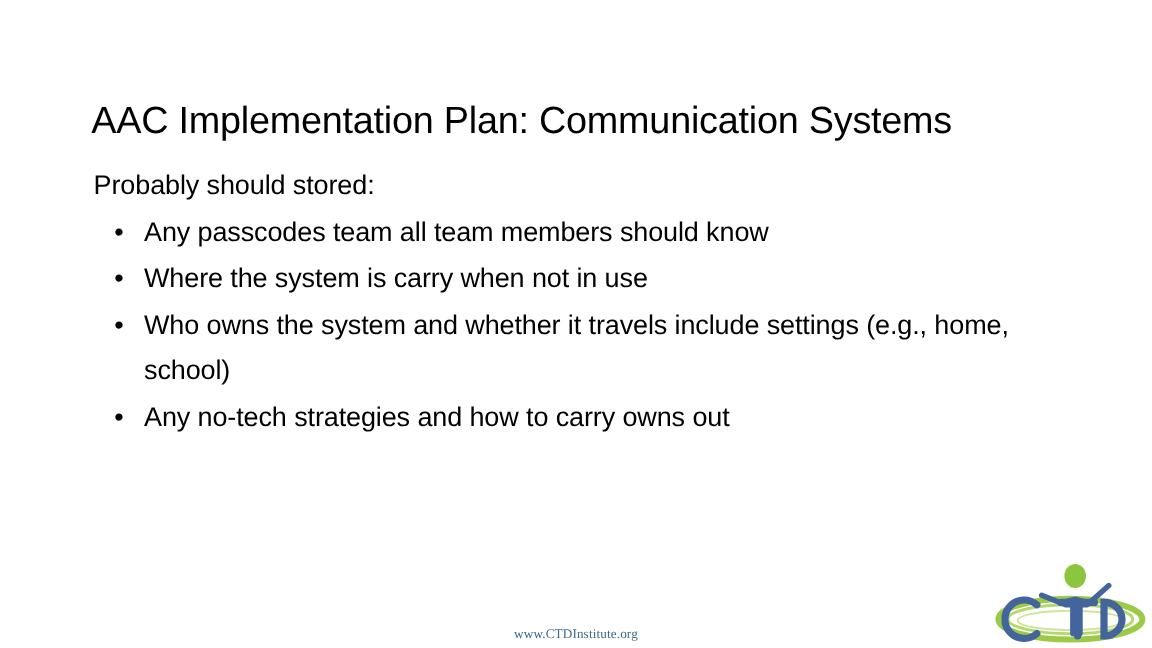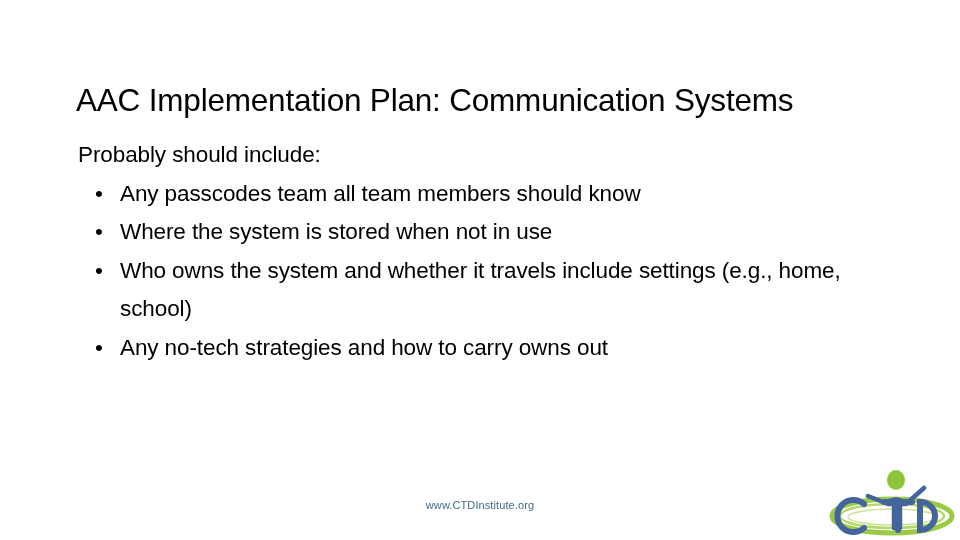--- a/index.html
+++ b/index.html
@@ -66,27 +66,28 @@
     font-size: 22.5px;
     line-height: 38.5px;
     color: #000000;
   }
   .bullet-text {
     display: block;
   }
   .footer-url {
     position: absolute;
     left: 0;
-    top: 498px;
+    top: 522px;
     width: 960px;
     text-align: center;
     font-size: 11px;
     line-height: 14px;
     color: #3f6b8a;
     letter-spacing: 0.1px;
+    font-family: Liberation Serif, serif;
   }
   .logo {
     position: absolute;
     left: 828px;
     top: 466px;
     width: 128px;
     height: 72px;
   }
   .logo svg {
     display: block;
@@ -94,30 +95,30 @@
 </style>
 </head>
 <body>
 
 <div class="slide">
 
   <h1 class="slide-title">AAC Implementation Plan: Communication Systems</h1>
 
   <div class="body-block">
 
-    <p class="intro-line">Probably should include:</p>
+    <p class="intro-line">Probably should stored:</p>
 
     <ul class="bullets">
       <li>
         <span class="dot">•</span>
         <span class="bullet-text">Any passcodes team all team members should know</span>
       </li>
       <li>
         <span class="dot">•</span>
-        <span class="bullet-text">Where the system is stored when not in use</span>
+        <span class="bullet-text">Where the system is carry when not in use</span>
       </li>
       <li>
         <span class="dot">•</span>
         <span class="bullet-text">Who owns the system and whether it travels include settings (e.g., home, school)</span>
       </li>
       <li>
         <span class="dot">•</span>
         <span class="bullet-text">Any no-tech strategies and how to carry owns out</span>
       </li>
     </ul>

